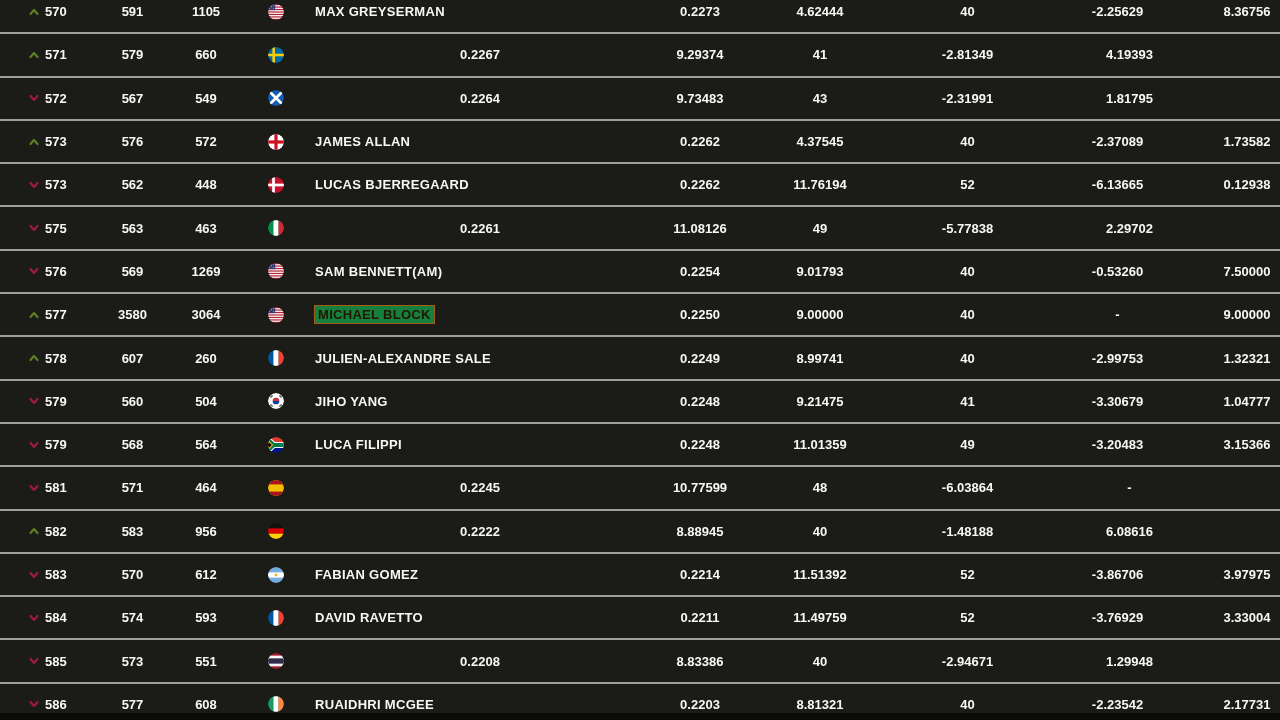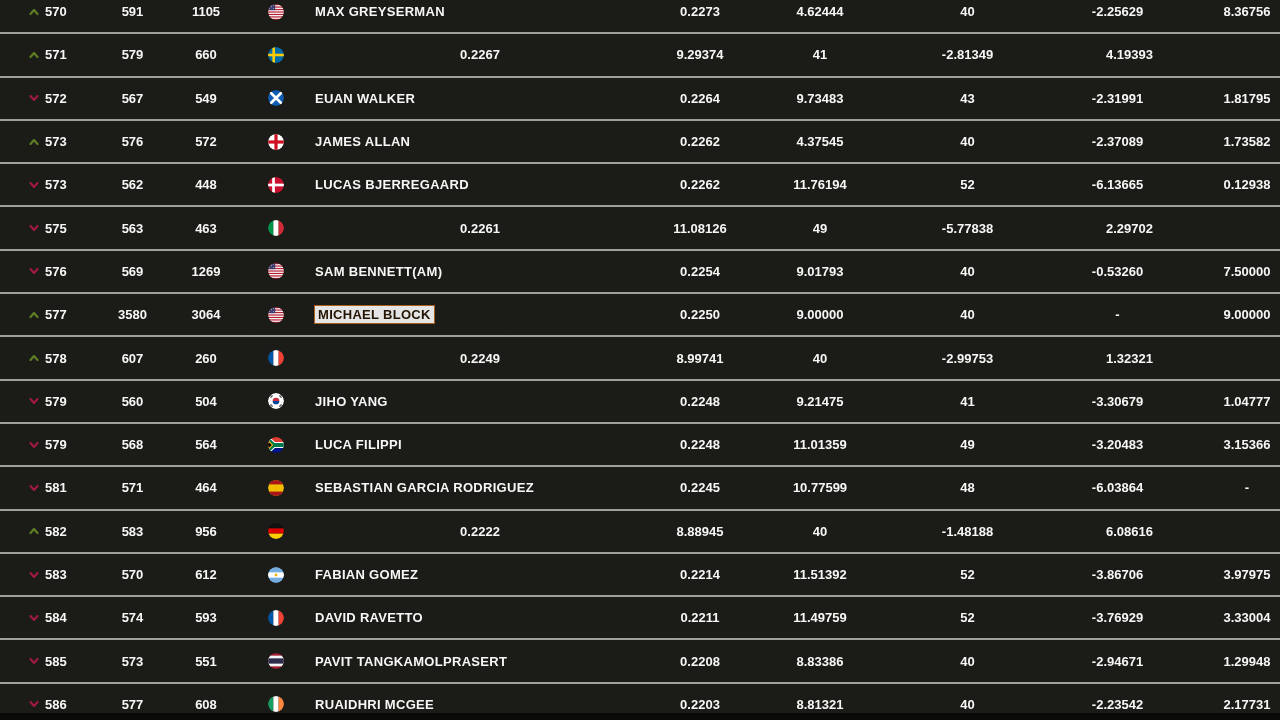--- a/index.html
+++ b/index.html
@@ -28,21 +28,21 @@
   .rank-cell { display: flex; align-items: center; padding-left: 29px; gap: 6px; }
   .arrow { display: inline-flex; width: 10px; height: 8px; align-items: center; justify-content: center; }
   .arrow svg { display: block; }
   .c-center { text-align: center; }
   .name-cell { padding-left: 5px; letter-spacing: 0.3px; }
   .flag-cell { display: flex; justify-content: center; align-items: center; }
   .flag-cell svg { width: 16px; height: 16px; display: block; border-radius: 50%; }
   .gained-cell { padding-left: 24px; text-align: center; }
   .hl {
     display: inline-block;
-    background: #e5e5e5;
+    background: #15803d;
     color: #241403;
     box-shadow: 0 0 0 1px #a65e1a;
     padding: 1px 3px;
   }
   #bottom-bar {
     position: absolute; left: 0; bottom: 0;
     width: 100%; height: 7px;
     background: #0a0a08;
   }
 </style>
@@ -142,21 +142,20 @@
             <clipPath id="fc3">
               <circle cx="10" cy="10" r="10"></circle>
             </clipPath>
           </defs>
           <g clip-path="url(#fc3)">
             <rect width="20" height="20" fill="#0f5cb0"></rect>
             <path d="M0 0 L20 20 M20 0 L0 20" stroke="#fff" stroke-width="3.4"></path>
           </g>
         </svg>
       </div>
-    <div class="cell name-cell">EUAN WALKER</div>
     <div class="cell c-center avg-cell">0.2264</div>
     <div class="cell c-center total-cell">9.73483</div>
     <div class="cell c-center events-cell">43</div>
     <div class="cell c-center lost-cell">-2.31991</div>
     <div class="cell c-center gained-cell">1.81795</div>
   </div>
 
   <div class="row">
     <div class="cell rank-cell">
       <span class="arrow">
@@ -359,20 +358,21 @@
               <circle cx="10" cy="10" r="10"></circle>
             </clipPath>
           </defs>
           <g clip-path="url(#fc9)">
             <rect width="6.7" height="20" fill="#0055a4"></rect>
             <rect x="6.7" width="6.6" height="20" fill="#fff"></rect>
             <rect x="13.3" width="6.7" height="20" fill="#ef4135"></rect>
           </g>
         </svg>
       </div>
+    <div class="cell name-cell">JULIEN-ALEXANDRE SALE</div>
     <div class="cell c-center avg-cell">0.2249</div>
     <div class="cell c-center total-cell">8.99741</div>
     <div class="cell c-center events-cell">40</div>
     <div class="cell c-center lost-cell">-2.99753</div>
     <div class="cell c-center gained-cell">1.32321</div>
   </div>
 
   <div class="row">
     <div class="cell rank-cell">
       <span class="arrow">
@@ -478,21 +478,20 @@
               <circle cx="10" cy="10" r="10"></circle>
             </clipPath>
           </defs>
           <g clip-path="url(#fc12)">
             <rect width="20" height="20" fill="#f1bf00"></rect>
             <rect width="20" height="5.5" fill="#aa151b"></rect>
             <rect y="14.5" width="20" height="5.5" fill="#aa151b"></rect>
           </g>
         </svg>
       </div>
-    <div class="cell name-cell">SEBASTIAN GARCIA RODRIGUEZ</div>
     <div class="cell c-center avg-cell">0.2245</div>
     <div class="cell c-center total-cell">10.77599</div>
     <div class="cell c-center events-cell">48</div>
     <div class="cell c-center lost-cell">-6.03864</div>
     <div class="cell c-center gained-cell">-</div>
   </div>
 
   <div class="row">
     <div class="cell rank-cell">
       <span class="arrow">
@@ -609,21 +608,20 @@
               <circle cx="10" cy="10" r="10"></circle>
             </clipPath>
           </defs>
           <g clip-path="url(#fc16)">
             <rect width="20" height="20" fill="#a51931"></rect>
             <rect y="3.3" width="20" height="13.4" fill="#f4f5f8"></rect>
             <rect y="6.7" width="20" height="6.6" fill="#2d2a4a"></rect>
           </g>
         </svg>
       </div>
-    <div class="cell name-cell">PAVIT TANGKAMOLPRASERT</div>
     <div class="cell c-center avg-cell">0.2208</div>
     <div class="cell c-center total-cell">8.83386</div>
     <div class="cell c-center events-cell">40</div>
     <div class="cell c-center lost-cell">-2.94671</div>
     <div class="cell c-center gained-cell">1.29948</div>
   </div>
 
   <div class="row">
     <div class="cell rank-cell">
       <span class="arrow">

